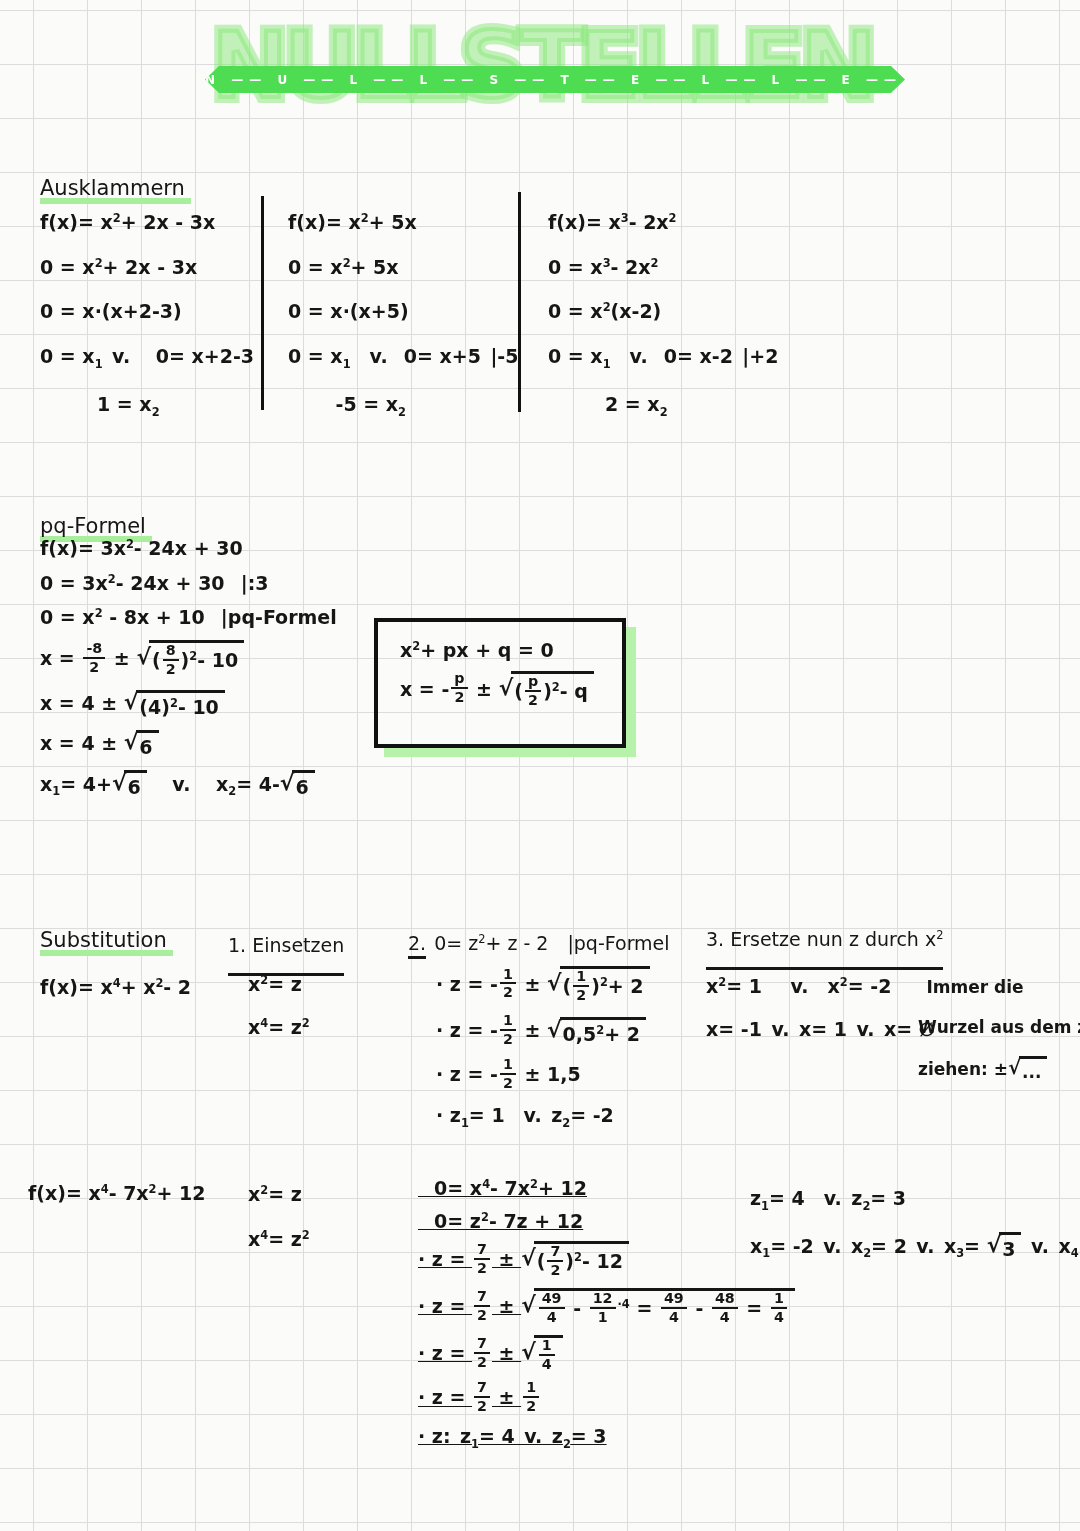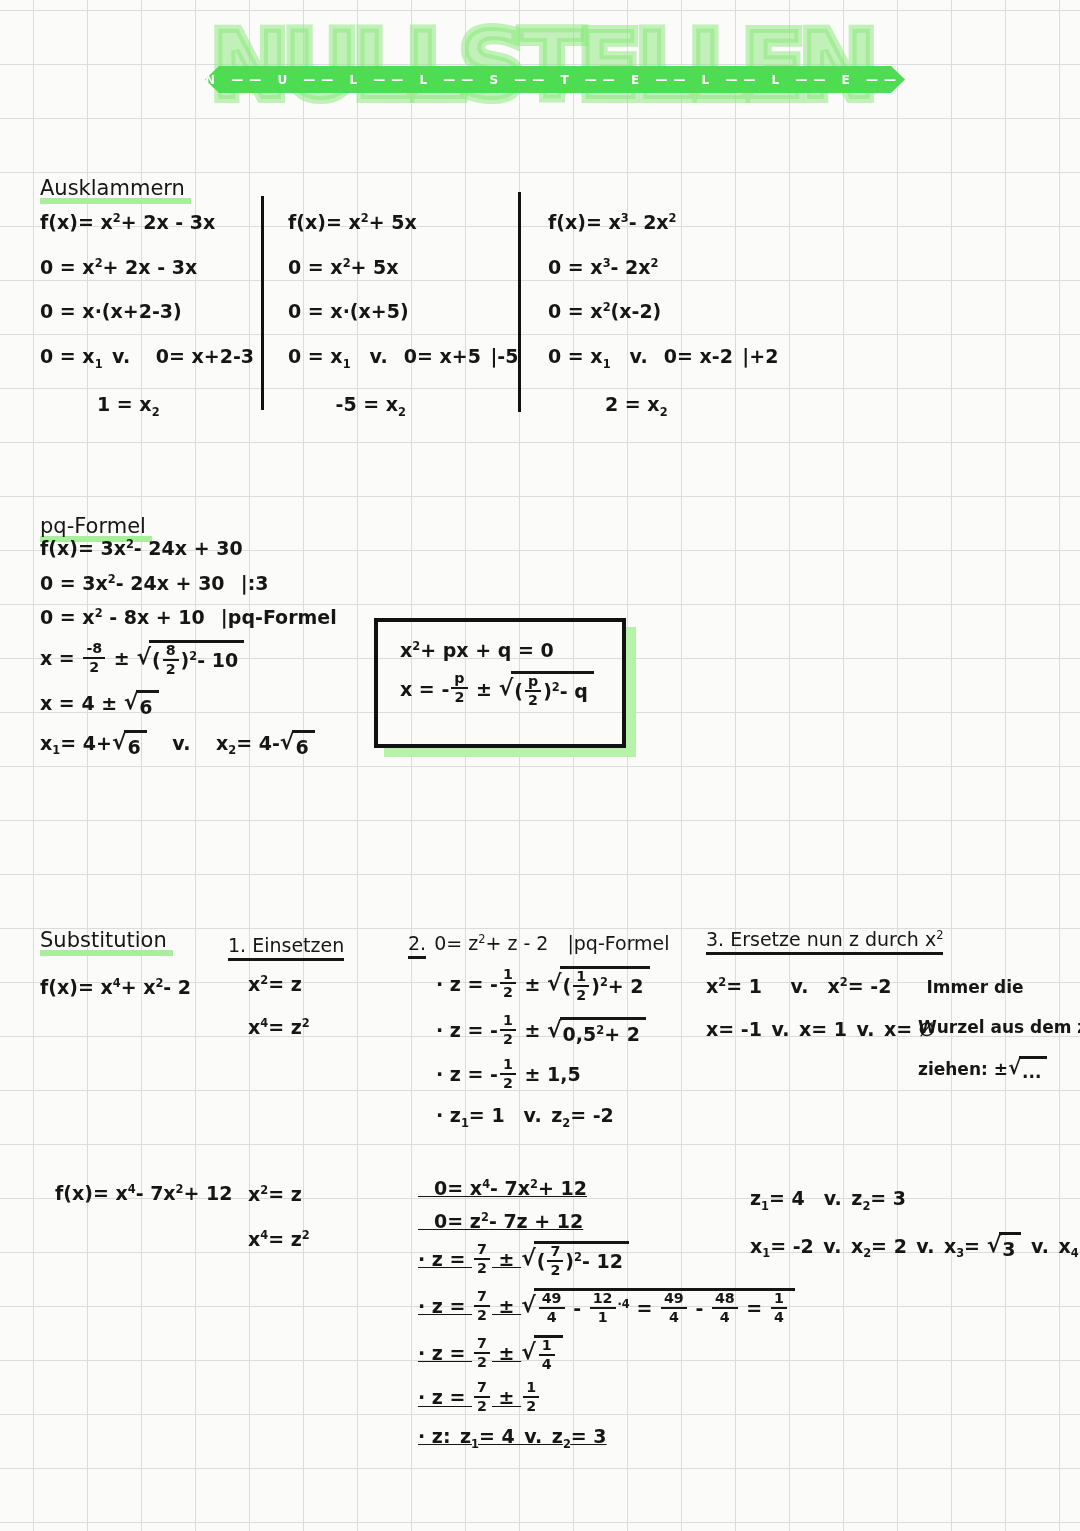--- a/index.html
+++ b/index.html
@@ -32,21 +32,21 @@
   .banner-text{
     color:#ffffff;font-size:12px;font-weight:bold;letter-spacing:6px;
     white-space:nowrap;overflow:hidden;
   }
   
   .sec-heading{position:absolute;font-size:21px;font-weight:normal;white-space:nowrap;}
   .green-hl{
     background-image:linear-gradient(to top,#a9ee9d 6px,transparent 6px);
     padding:0 6px 4px 0;
   }
-  .black-ul{border-bottom:3px solid #161616;padding-bottom:2px;}
+  .black-ul{border-bottom:3px solid #161616;padding-bottom:17px;}
   .label-ul{border-bottom:3px solid #161616;padding-bottom:2px;margin-right:8px;}
   
   .mcol{position:absolute;font-size:19px;font-weight:bold;white-space:nowrap;}
   .mline{margin-bottom:18px;line-height:1.3;min-height:24px;white-space:nowrap;}
   .acol .mline{margin-bottom:20px;}
   .pqcol .mline{margin-bottom:10px;}
   .s2col .mline{margin-bottom:10px;}
   .midcol .mline{margin-bottom:8px;text-decoration:underline;}
   .notecol{font-size:17px;}
   .notecol .mline{margin-bottom:16px;}
@@ -108,20 +108,21 @@
     </div>
 
   <div class="sec-heading" style="left:40px;top:514px">
     <span class="green-hl">pq-Formel</span>
   </div>
   <div class="mcol pqcol" style="left:40px;top:536px">
       <div class="mline">f(x)= 3x<sup>2</sup>- 24x + 30</div>
       <div class="mline">0 = 3x<sup>2</sup>- 24x + 30  |:3</div>
       <div class="mline">0 = x<sup>2</sup> - 8x + 10  |pq-Formel</div>
       <div class="mline">x = <span class="frac"><span class="num">-8</span><span class="den">2</span></span> ± <span class="sqrt"><span class="rsym">√</span><span class="rad">(<span class="frac"><span class="num">8</span><span class="den">2</span></span>)<sup>2</sup>- 10</span></span></div>
+      <div class="mline">x = 4 ± <span class="sqrt"><span class="rsym">√</span><span class="rad">(4)<sup>2</sup>- 10</span></span></div>
       <div class="mline">x = 4 ± <span class="sqrt"><span class="rsym">√</span><span class="rad">6</span></span></div>
       <div class="mline">x<sub>1</sub>= 4+<span class="sqrt"><span class="rsym">√</span><span class="rad">6</span></span>  v.  x<sub>2</sub>= 4-<span class="sqrt"><span class="rsym">√</span><span class="rad">6</span></span></div>
     </div>
 
   <div class="formula-box">
     <div class="mline">x<sup>2</sup>+ px + q = 0</div>
     <div class="mline">x = -<span class="frac"><span class="num">p</span><span class="den">2</span></span> ± <span class="sqrt"><span class="rsym">√</span><span class="rad">(<span class="frac"><span class="num">p</span><span class="den">2</span></span>)<sup>2</sup>- q</span></span></div>
   </div>
 
   <div class="sec-heading" style="left:40px;top:928px">
@@ -154,21 +155,21 @@
       <div class="mline">x<sup>2</sup>= 1  v. x<sup>2</sup>= -2</div>
       <div class="mline">x= -1 v. x= 1 v. x= ∅</div>
     </div>
 
   <div class="mcol notecol" style="left:918px;top:976px">
       <div class="mline"> Immer die</div>
       <div class="mline">Wurzel aus dem z</div>
       <div class="mline">ziehen: ±<span class="sqrt"><span class="rsym">√</span><span class="rad">...</span></span></div>
     </div>
 
-  <div class="mcol" style="left:55px;top:1182px">f(x)= x<sup>4</sup>- 7x<sup>2</sup>+ 12</div>
+  <div class="mcol" style="left:28px;top:1182px">f(x)= x<sup>4</sup>- 7x<sup>2</sup>+ 12</div>
   <div class="mcol acol" style="left:248px;top:1182px">
       <div class="mline">x<sup>2</sup>= z</div>
       <div class="mline">x<sup>4</sup>= z<sup>2</sup></div>
     </div>
   <div class="mcol midcol" style="left:418px;top:1176px">
       <div class="mline">  0= x<sup>4</sup>- 7x<sup>2</sup>+ 12</div>
       <div class="mline">  0= z<sup>2</sup>- 7z + 12</div>
       <div class="mline">· z = <span class="frac"><span class="num">7</span><span class="den">2</span></span> ± <span class="sqrt"><span class="rsym">√</span><span class="rad">(<span class="frac"><span class="num">7</span><span class="den">2</span></span>)<sup>2</sup>- 12</span></span></div>
       <div class="mline">· z = <span class="frac"><span class="num">7</span><span class="den">2</span></span> ± <span class="sqrt"><span class="rsym">√</span><span class="rad"><span class="frac"><span class="num">49</span><span class="den">4</span></span> - <span class="frac"><span class="num">12</span><span class="den">1</span></span><sup>·4</sup> = <span class="frac"><span class="num">49</span><span class="den">4</span></span> - <span class="frac"><span class="num">48</span><span class="den">4</span></span> = <span class="frac"><span class="num">1</span><span class="den">4</span></span></span></span></div>
       <div class="mline">· z = <span class="frac"><span class="num">7</span><span class="den">2</span></span> ± <span class="sqrt"><span class="rsym">√</span><span class="rad"><span class="frac"><span class="num">1</span><span class="den">4</span></span></span></span></div>

